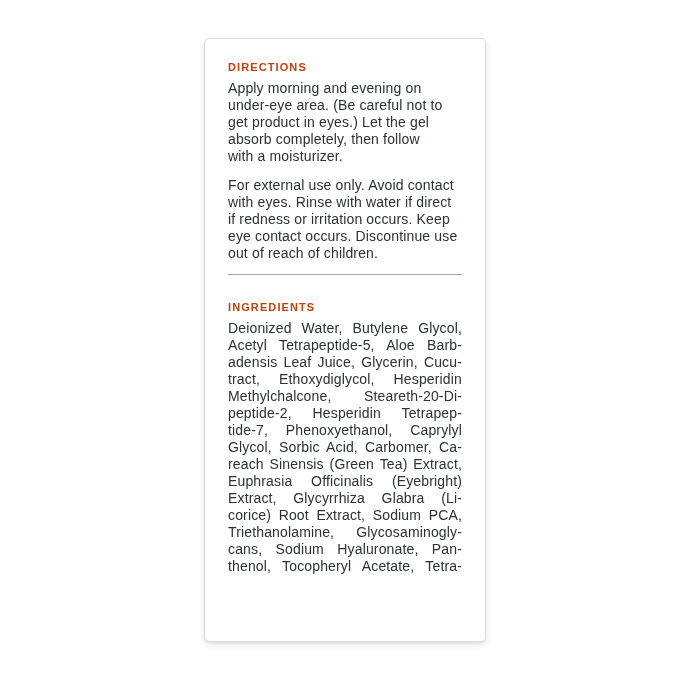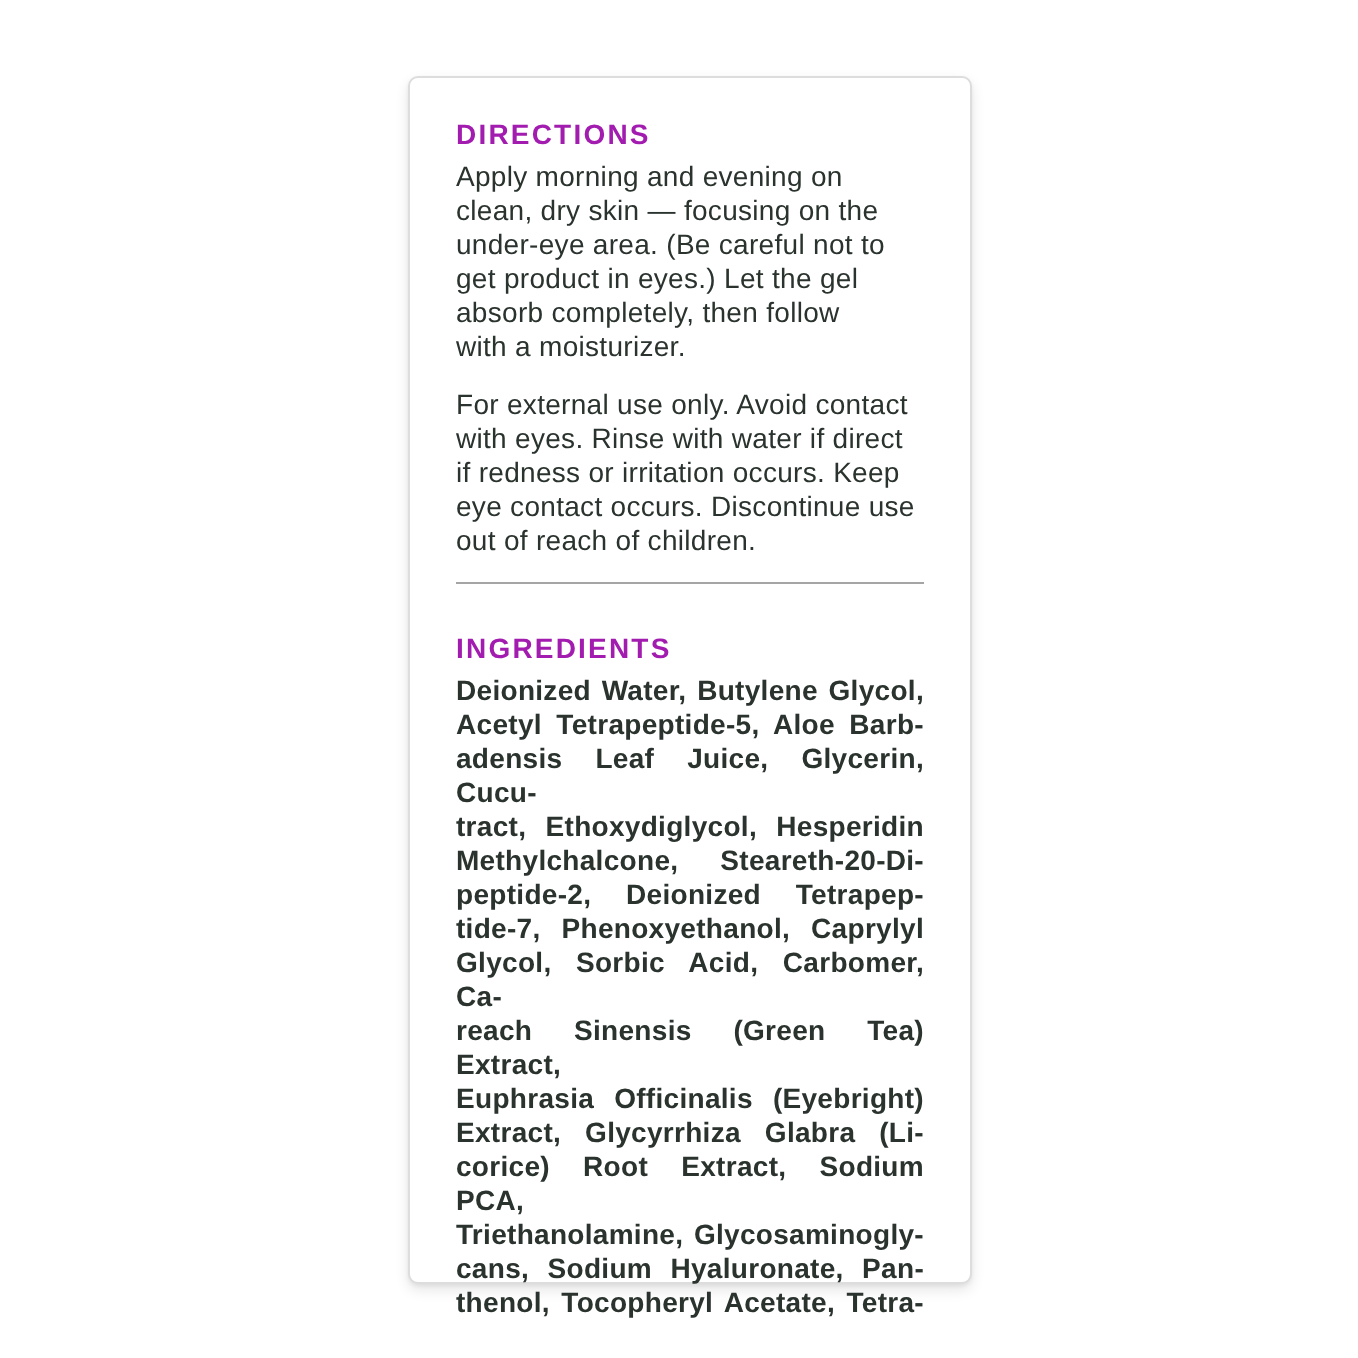--- a/index.html
+++ b/index.html
@@ -23,61 +23,59 @@
     height: 604px;
     box-sizing: border-box;
     background: #ffffff;
     border: 1px solid #dddddd;
     border-radius: 5px;
     box-shadow: 0 3px 7px rgba(0,0,0,0.10), 0 1px 2px rgba(0,0,0,0.06);
     padding: 21px 23px 0 23px;
     color: #2a332d;
   }
   .heading {
-    font-size: 14px;
+    font-size: 11px;
     font-weight: bold;
     letter-spacing: 1.1px;
     line-height: 15px;
     margin: 0 0 5px 0;
-    color: #a21caf;
+    color: #c2410c;
   }
   .para {
     font-size: 14px;
     line-height: 17px;
     letter-spacing: 0.15px;
     margin: 0 0 12px 0;
   }
   .para .line {
     white-space: nowrap;
   }
   .para.justify .line {
     white-space: normal;
     text-align: justify;
     text-align-last: justify;
     text-justify: inter-word;
-    font-weight: bold;
   }
   .divider {
     height: 0;
     border: none;
     border-top: 1px solid #a5a5a5;
     margin: 6px 0 25px 0;
   }
 </style>
 </head>
 <body>
 
 <div class="stage">
   <div class="card">
 
     <div class="heading">DIRECTIONS</div>
 
     <div class="para">
         <div class="line">Apply morning and evening on</div>
-        <div class="line">clean, dry skin — focusing on the</div>
         <div class="line">under-eye area. (Be careful not to</div>
         <div class="line">get product in eyes.) Let the gel</div>
         <div class="line">absorb completely, then follow</div>
         <div class="line">with a moisturizer.</div>
       </div>
 
     <div class="para">
         <div class="line">For external use only. Avoid contact</div>
         <div class="line">with eyes. Rinse with water if direct</div>
         <div class="line">if redness or irritation occurs. Keep</div>
@@ -88,21 +86,21 @@
     <div class="divider"></div>
 
     <div class="heading">INGREDIENTS</div>
 
     <div class="para justify">
         <div class="line">Deionized Water, Butylene Glycol,</div>
         <div class="line">Acetyl Tetrapeptide-5, Aloe Barb-</div>
         <div class="line">adensis Leaf Juice, Glycerin, Cucu-</div>
         <div class="line">tract, Ethoxydiglycol, Hesperidin</div>
         <div class="line">Methylchalcone, Steareth-20-Di-</div>
-        <div class="line">peptide-2, Deionized Tetrapep-</div>
+        <div class="line">peptide-2, Hesperidin Tetrapep-</div>
         <div class="line">tide-7, Phenoxyethanol, Caprylyl</div>
         <div class="line">Glycol, Sorbic Acid, Carbomer, Ca-</div>
         <div class="line">reach Sinensis (Green Tea) Extract,</div>
         <div class="line">Euphrasia Officinalis (Eyebright)</div>
         <div class="line">Extract, Glycyrrhiza Glabra (Li-</div>
         <div class="line">corice) Root Extract, Sodium PCA,</div>
         <div class="line">Triethanolamine, Glycosaminogly-</div>
         <div class="line">cans, Sodium Hyaluronate, Pan-</div>
         <div class="line">thenol, Tocopheryl Acetate, Tetra-</div>
       </div>

